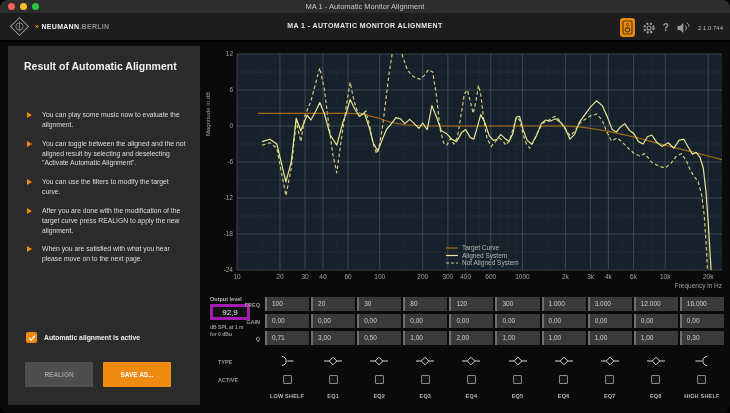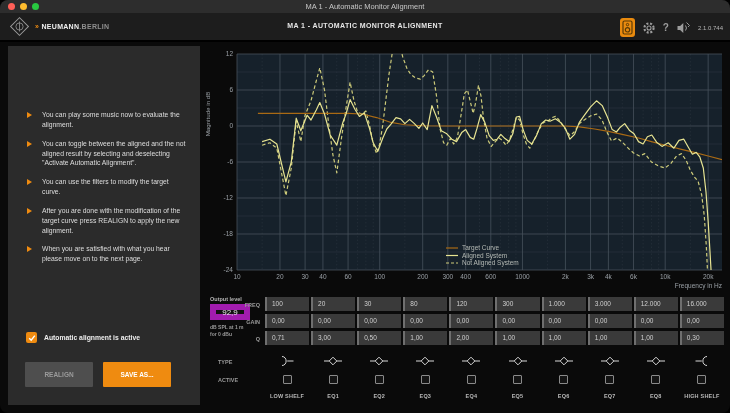--- a/index.html
+++ b/index.html
@@ -39,21 +39,21 @@
   .btn { position:absolute; top:316px; height:25px; font-size:6.5px; font-weight:bold; display:flex; align-items:center; justify-content:center; border-radius:1px; cursor:pointer; }
   .btn-realign { left:17px; width:68px; background:#4e4e4e; color:#9b9b9b; }
   .btn-save { left:95px; width:68px; background:#ef8b10; color:#fff; }
 
   
   .chart-wrap { position:absolute; left:202px; top:44px; width:524px; height:252px; }
 
   
   .table-wrap { position:absolute; left:202px; top:294px; width:524px; height:54px; }
   .out-label { position:absolute; left:8px; top:2px; font-size:5.5px; color:#b5b5b5; font-weight:bold; }
-  .out-box { position:absolute; left:8px; top:10px; width:40px; height:16px; background:#101010; border:6px solid #a21caf; color:#e8e8e8; font-size:8px; display:flex; align-items:center; justify-content:center;text-align:center; }
+  .out-box { position:absolute; left:8px; top:10px; width:40px; height:16px; background:#101010; border:3px solid #a21caf; color:#e8e8e8; font-size:8px; display:flex; align-items:center; justify-content:center;text-align:center; }
   .out-unit { position:absolute; left:8px; font-size:5px; color:#9a9a9a; font-weight:bold; }
   .row-label { position:absolute; width:52px; text-align:right; font-size:5.5px; font-weight:bold; color:#9a9a9a; }
   .grid-rows { position:absolute; left:63px; top:3px; width:459px; }
   .grid-row { display:flex; gap:2px; margin-bottom:3px; }
   .cell { flex:1; height:14px; background:#3a3a3a; border-left:2px solid #6f6f6f; color:#cfcfcf; font-size:6.5px; line-height:14px; padding-left:5px; overflow:hidden; }
 
   
   .filters-wrap { position:absolute; left:202px; top:352px; width:524px; height:58px; }
   .f-label { position:absolute; left:16px; font-size:5.5px; font-weight:bold; color:#9a9a9a; }
   .f-grid { position:absolute; left:63px; top:0; width:459px; display:flex; gap:2px; }
@@ -105,20 +105,21 @@
       <svg width="15" height="14" viewBox="0 0 15 14">
         <path d="M1.5 5 h2.6 l3.2 -3 v10 l-3.2 -3 h-2.6 z" fill="#9c9c9c"></path>
         <path d="M9.5 4.5 q2 2.5 0 5" fill="none" stroke="#9c9c9c" stroke-width="1"></path>
         <path d="M10.5 1.5 l3 3 l-1.4 1.4" fill="none" stroke="#9c9c9c" stroke-width="1"></path>
       </svg>
       <span class="version">2.1.0.744</span>
     </div>
   </div>
 
   <div class="panel">
+    <div class="panel-title">Result of Automatic Alignment</div>
     <div class="bullets" id="bullets">
         <div class="bullet">
           <div class="tri"></div>
           <div class="bullet-text">You can play some music now to evaluate the alignment.</div>
         </div>
         <div class="bullet">
           <div class="tri"></div>
           <div class="bullet-text">You can toggle between the aligned and the not aligned result by selecting and deselecting "Activate Automatic Alignment".</div>
         </div>
         <div class="bullet">

